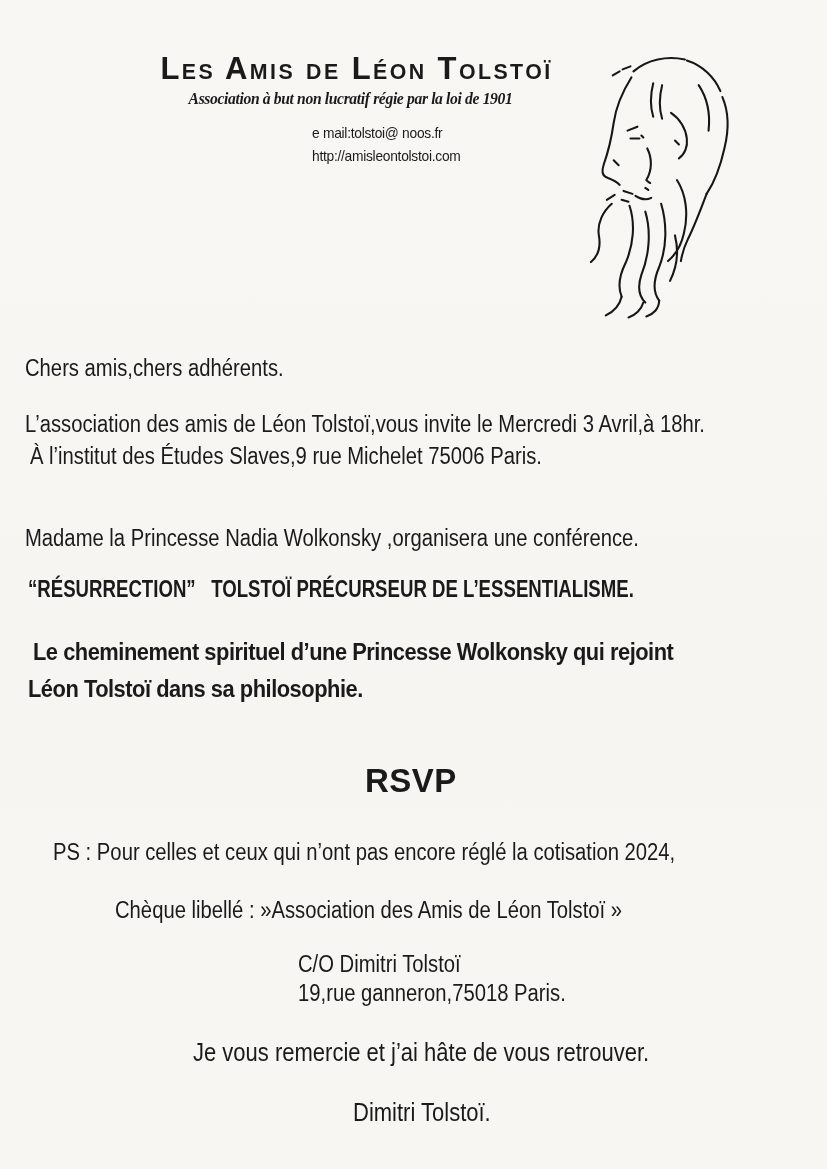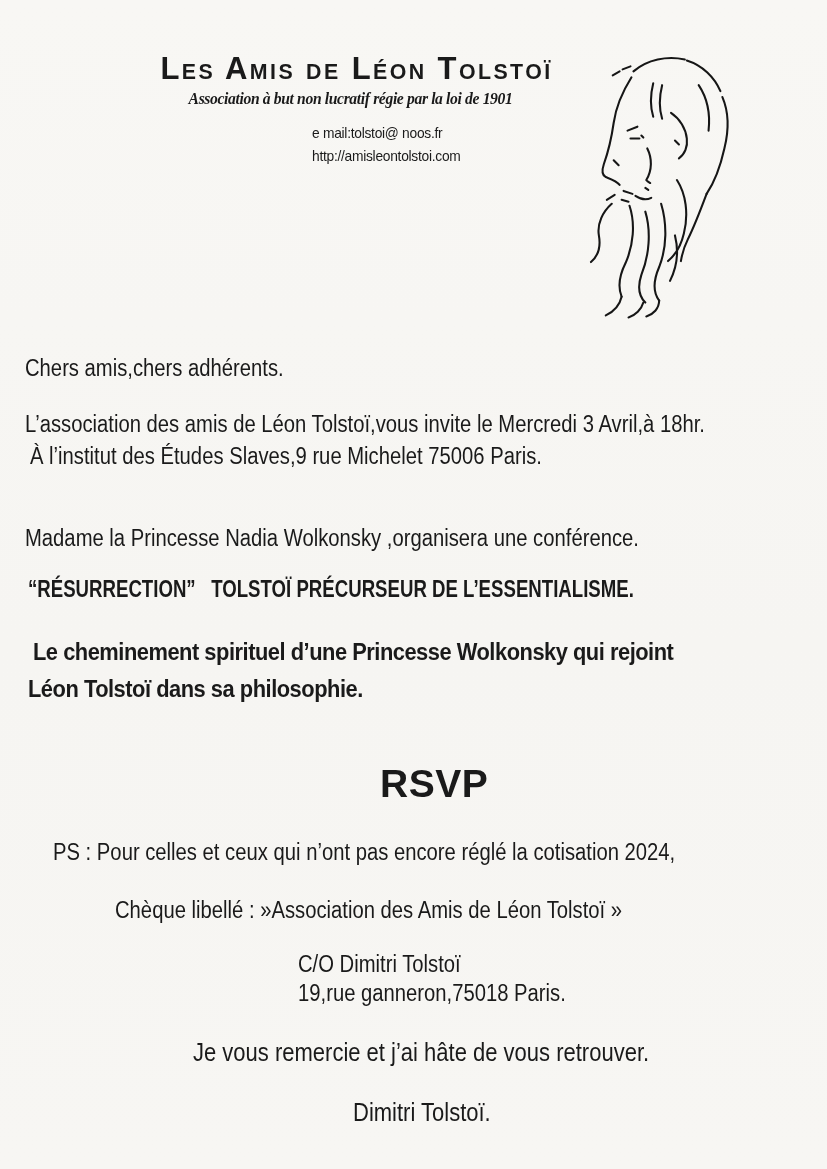--- a/index.html
+++ b/index.html
@@ -50,21 +50,21 @@
   .invite2{left:30px;top:445px;}
   .organizer{left:25px;top:527px;}
   .conference{
     left:28px;top:578px;
     font-size:23px;font-weight:700;
     transform:scaleX(0.81);
     letter-spacing:0;
   }
   .desc1{left:33px;top:641px;}
   .desc2{left:28px;top:678px;}
-  .rsvp{left:380px;top:764px;font-size:39px;font-weight:700;letter-spacing:0.5px;}
+  .rsvp{left:365px;top:764px;font-size:33px;font-weight:700;letter-spacing:0.5px;}
   .ps{left:53px;top:841px;}
   .cheque{left:115px;top:899px;}
   .co{left:298px;top:953px;}
   .address{left:298px;top:982px;}
   .closing{left:193px;top:1040px;font-size:25px;transform:scaleX(0.88);}
   .signature{left:353px;top:1100px;font-size:25px;transform:scaleX(0.88);}
   .sketch-stroke{fill:none;stroke:#161616;stroke-width:2.1;stroke-linecap:round;stroke-linejoin:round;}
 </style>
 </head>
 <body>

